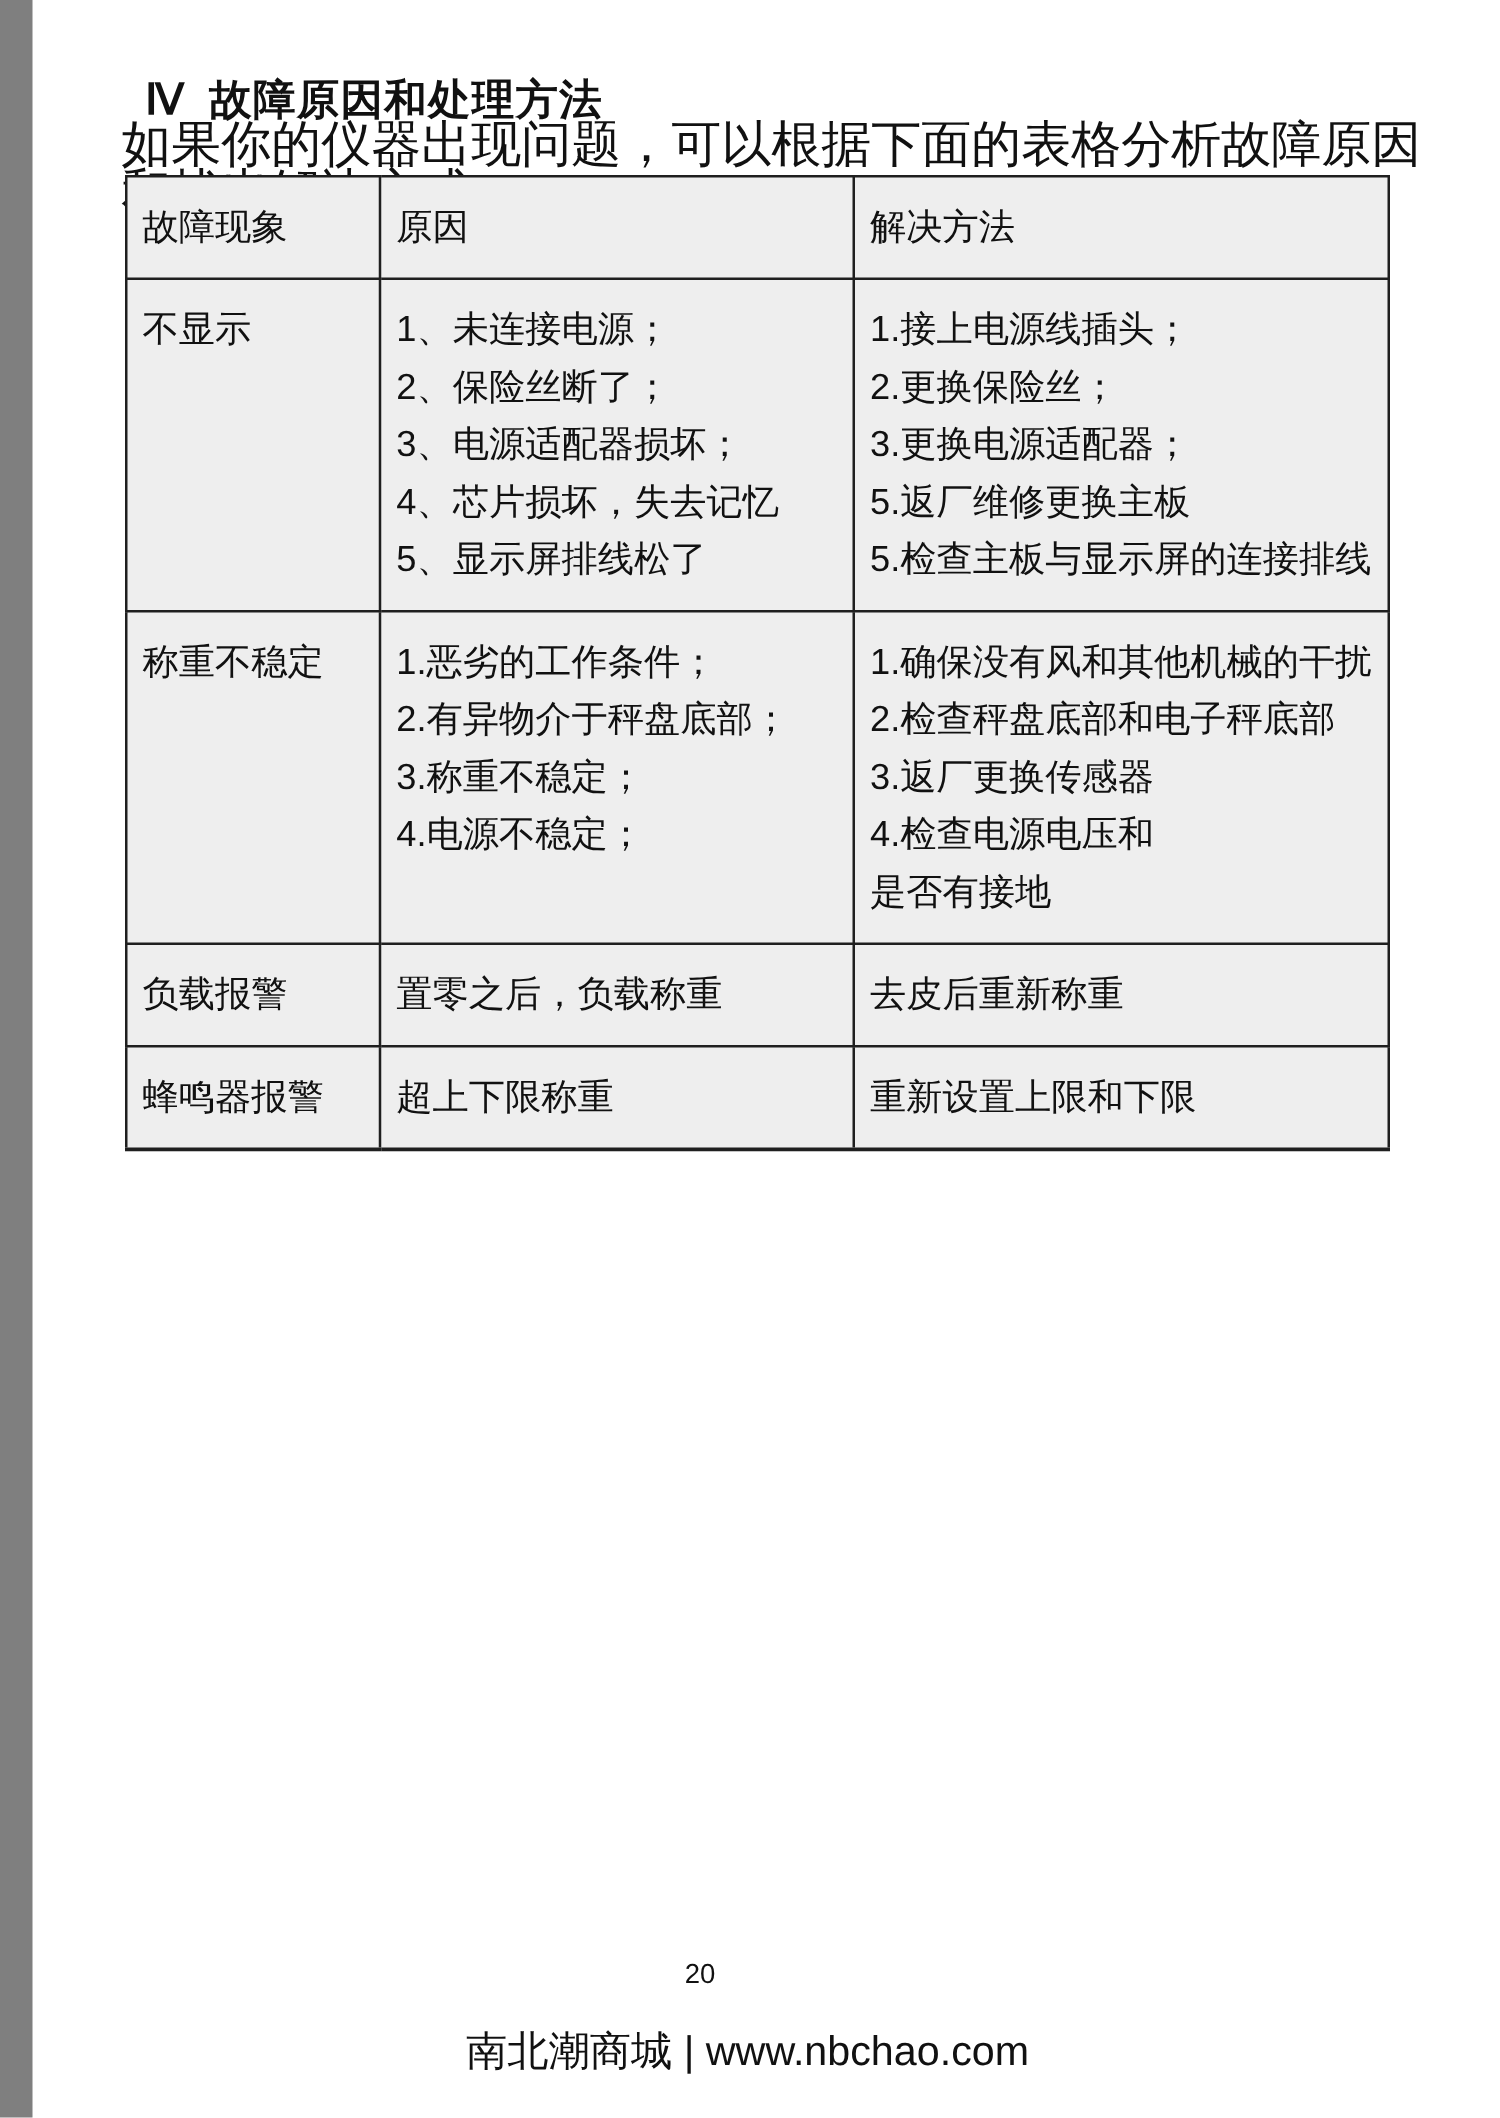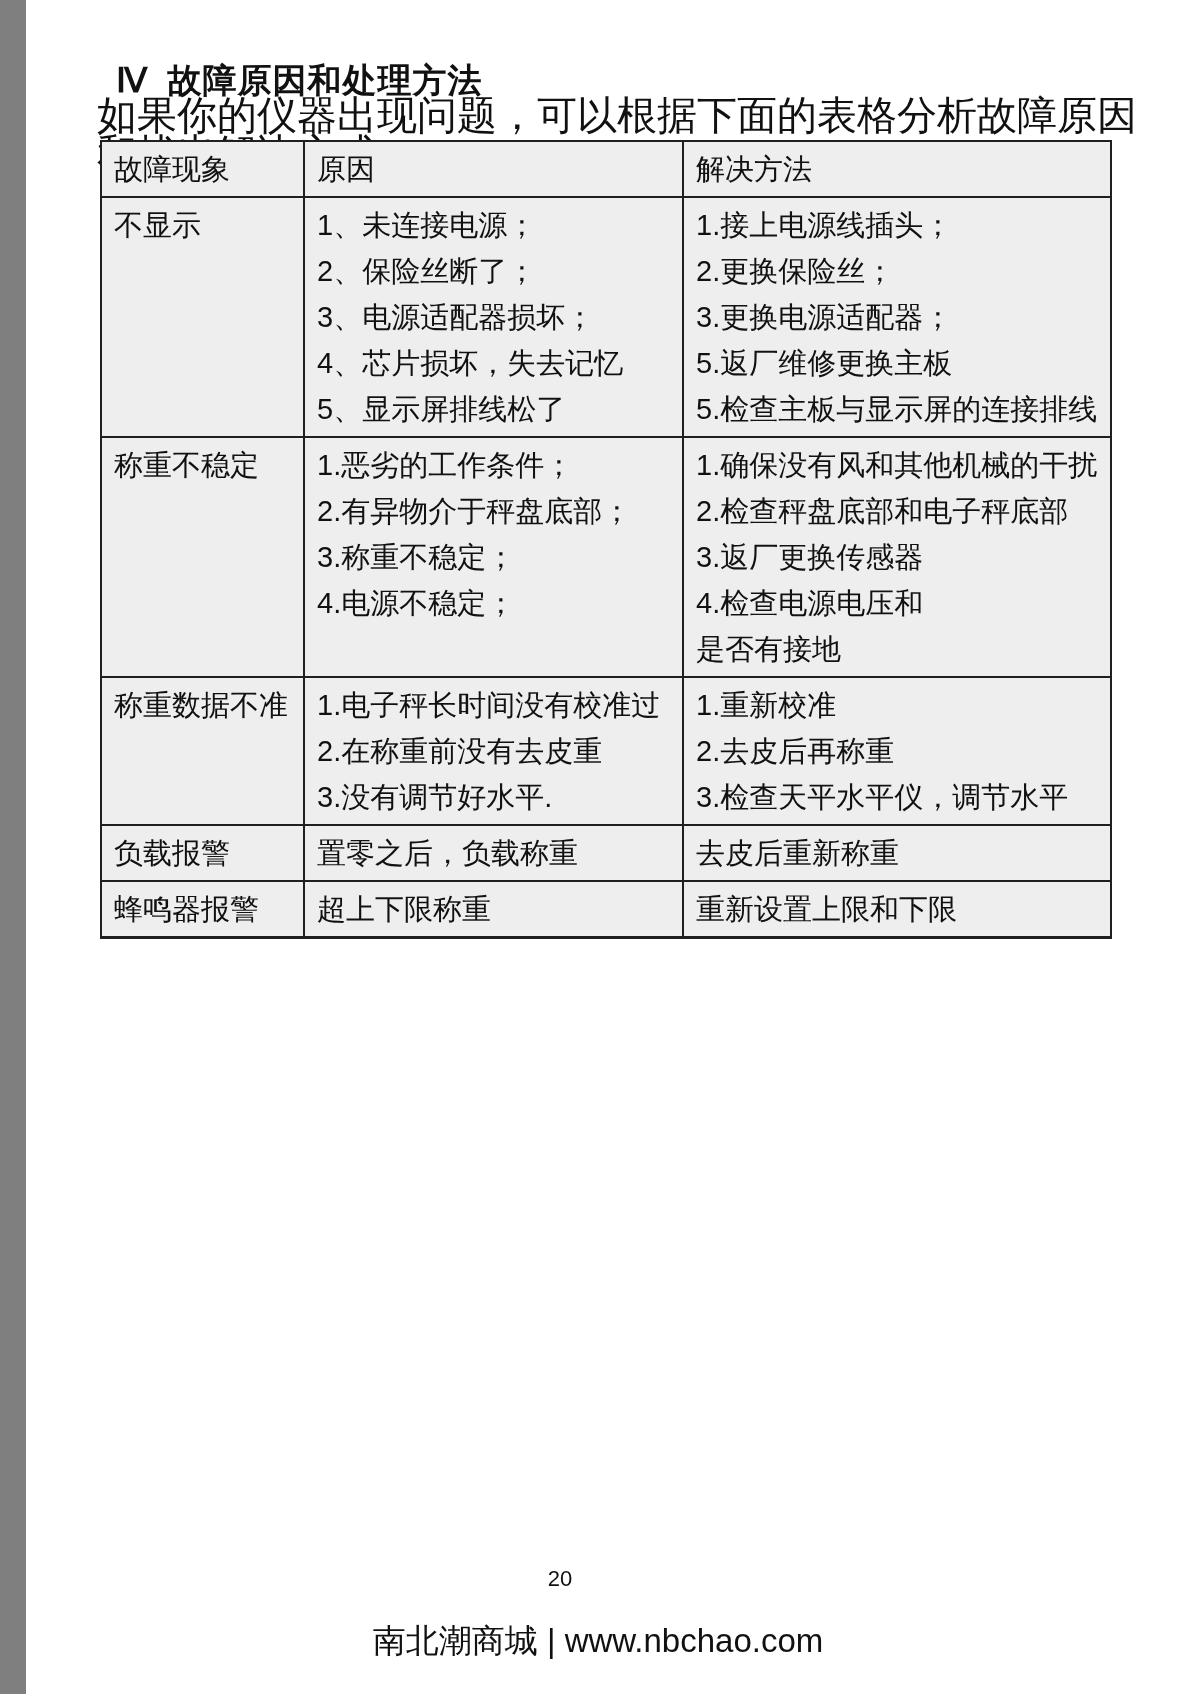--- a/index.html
+++ b/index.html
@@ -38,21 +38,21 @@
   table.fault-table {
     position: absolute; left: 100px; top: 140px;
     width: 1010px;
     border-collapse: collapse;
     table-layout: fixed;
     background: #eeeeee;
   }
   table.fault-table th,
   table.fault-table td {
     border: 2px solid #1f1f1f;
-    padding: 4px 12px;
+    padding: 17px 12px;
     vertical-align: top;
     text-align: left;
     font-weight: normal;
     font-size: 29px;
     line-height: 46px;
     color: #111111;
     overflow: hidden;
     white-space: nowrap;
   }
   table.fault-table tr:last-child td { border-bottom: 3px solid #1f1f1f; }
@@ -131,35 +131,20 @@
         <td>
           <div>1.确保没有风和其他机械的干扰</div>
           <div>2.检查秤盘底部和电子秤底部</div>
           <div>3.返厂更换传感器</div>
           <div>4.检查电源电压和</div>
           <div>是否有接地</div>
         </td>
       </tr>
       <tr>
         <td>
-          <div>称重数据不准</div>
-        </td>
-        <td>
-          <div>1.电子秤长时间没有校准过</div>
-          <div>2.在称重前没有去皮重</div>
-          <div>3.没有调节好水平.</div>
-        </td>
-        <td>
-          <div>1.重新校准</div>
-          <div>2.去皮后再称重</div>
-          <div>3.检查天平水平仪，调节水平</div>
-        </td>
-      </tr>
-      <tr>
-        <td>
           <div>负载报警</div>
         </td>
         <td>
           <div>置零之后，负载称重</div>
         </td>
         <td>
           <div>去皮后重新称重</div>
         </td>
       </tr>
       <tr>

